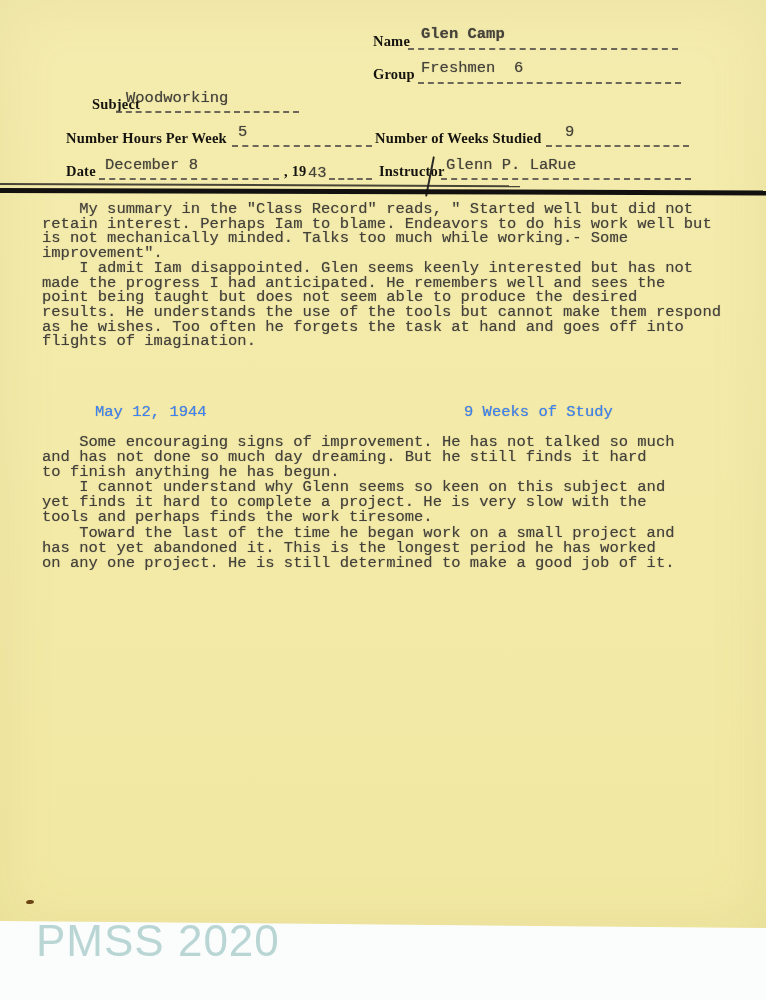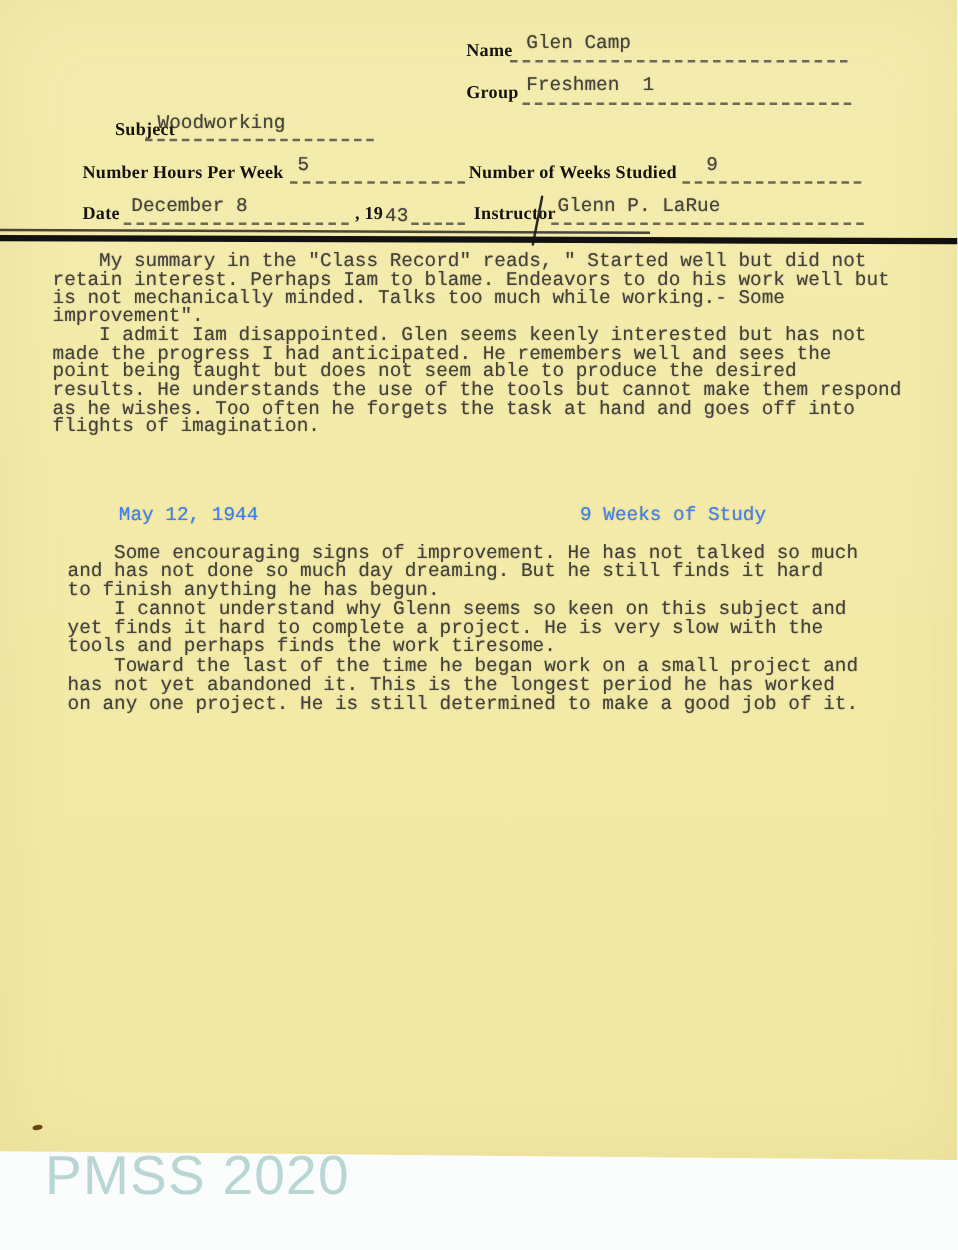--- a/index.html
+++ b/index.html
@@ -55,21 +55,21 @@
   }
 
   
   .body-text{
     position:absolute;left:42px;width:710px;
     font-family:"Liberation Mono","DejaVu Sans Mono",monospace;
     font-size:15.5px;color:#44413a;white-space:pre;
     text-shadow:0 0 1px rgba(68,65,58,.5);
   }
   .entry1-text{top:202px;line-height:14.7px;}
-  .entry2-text{top:435px;line-height:15.1px;margin-left:12px;}
+  .entry2-text{top:435px;line-height:15.1px;}
 
   .entry2-head{
     position:absolute;top:403px;
     font-family:"Liberation Mono","DejaVu Sans Mono",monospace;
     font-size:15.5px;color:#3b82f6;white-space:pre;
     text-shadow:0 0 1px rgba(68,65,58,.5);
   }
 
   
   .watermark{
@@ -80,25 +80,25 @@
   }
 </style>
 </head>
 <body>
 
 <div class="stage">
 
   <div class="paper"></div>
 
   <span class="plabel" style="left:373px;top:33px;">Name</span>
-  <span class="typed" style="left:421px;top:25px;">Glen Camp</span>
+  <span class="typed" style="left:421px;top:25px;font-weight:bold;">Glen Camp</span>
   <div class="dash" style="left:408px;top:48px;width:270px;"></div>
 
   <span class="plabel" style="left:373px;top:66px;">Group</span>
-  <span class="typed" style="left:421px;top:59px;">Freshmen  1</span>
+  <span class="typed" style="left:421px;top:59px;">Freshmen  6</span>
   <div class="dash" style="left:418px;top:82px;width:263px;"></div>
 
   <span class="plabel" style="left:64px;top:96px;margin-left:28px;">Subject</span>
   <span class="typed" style="left:126px;top:89px;">Woodworking</span>
   <div class="dash" style="left:116px;top:111px;width:183px;"></div>
 
   <span class="plabel" style="left:66px;top:130px;">Number Hours Per Week</span>
   <span class="typed" style="left:238px;top:123px;">5</span>
   <div class="dash" style="left:232px;top:145px;width:140px;"></div>
   <span class="plabel" style="left:375px;top:130px;">Number of Weeks Studied</span>

